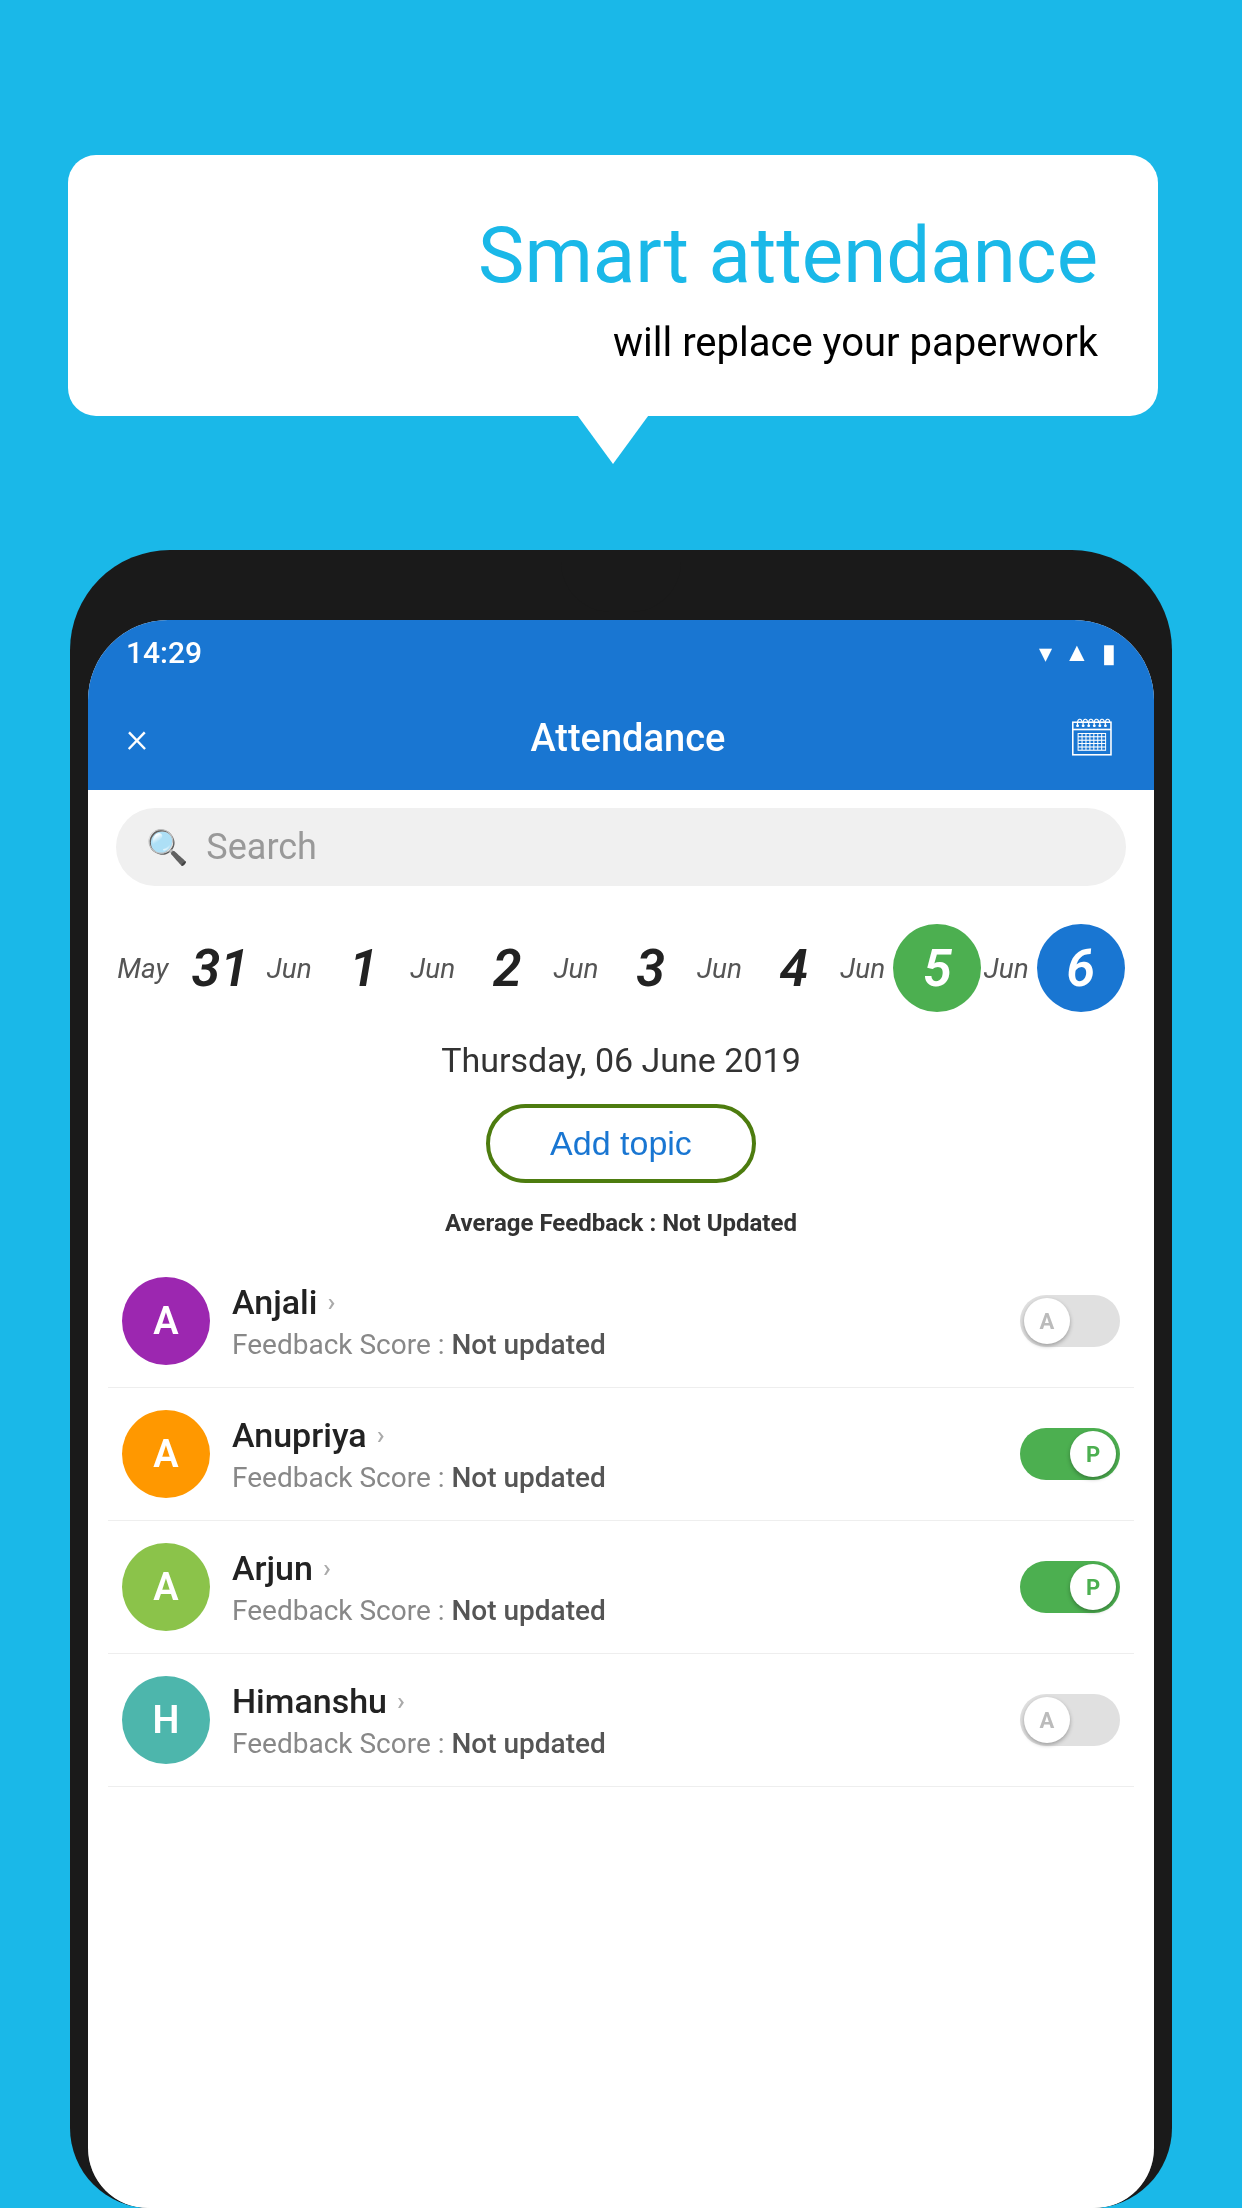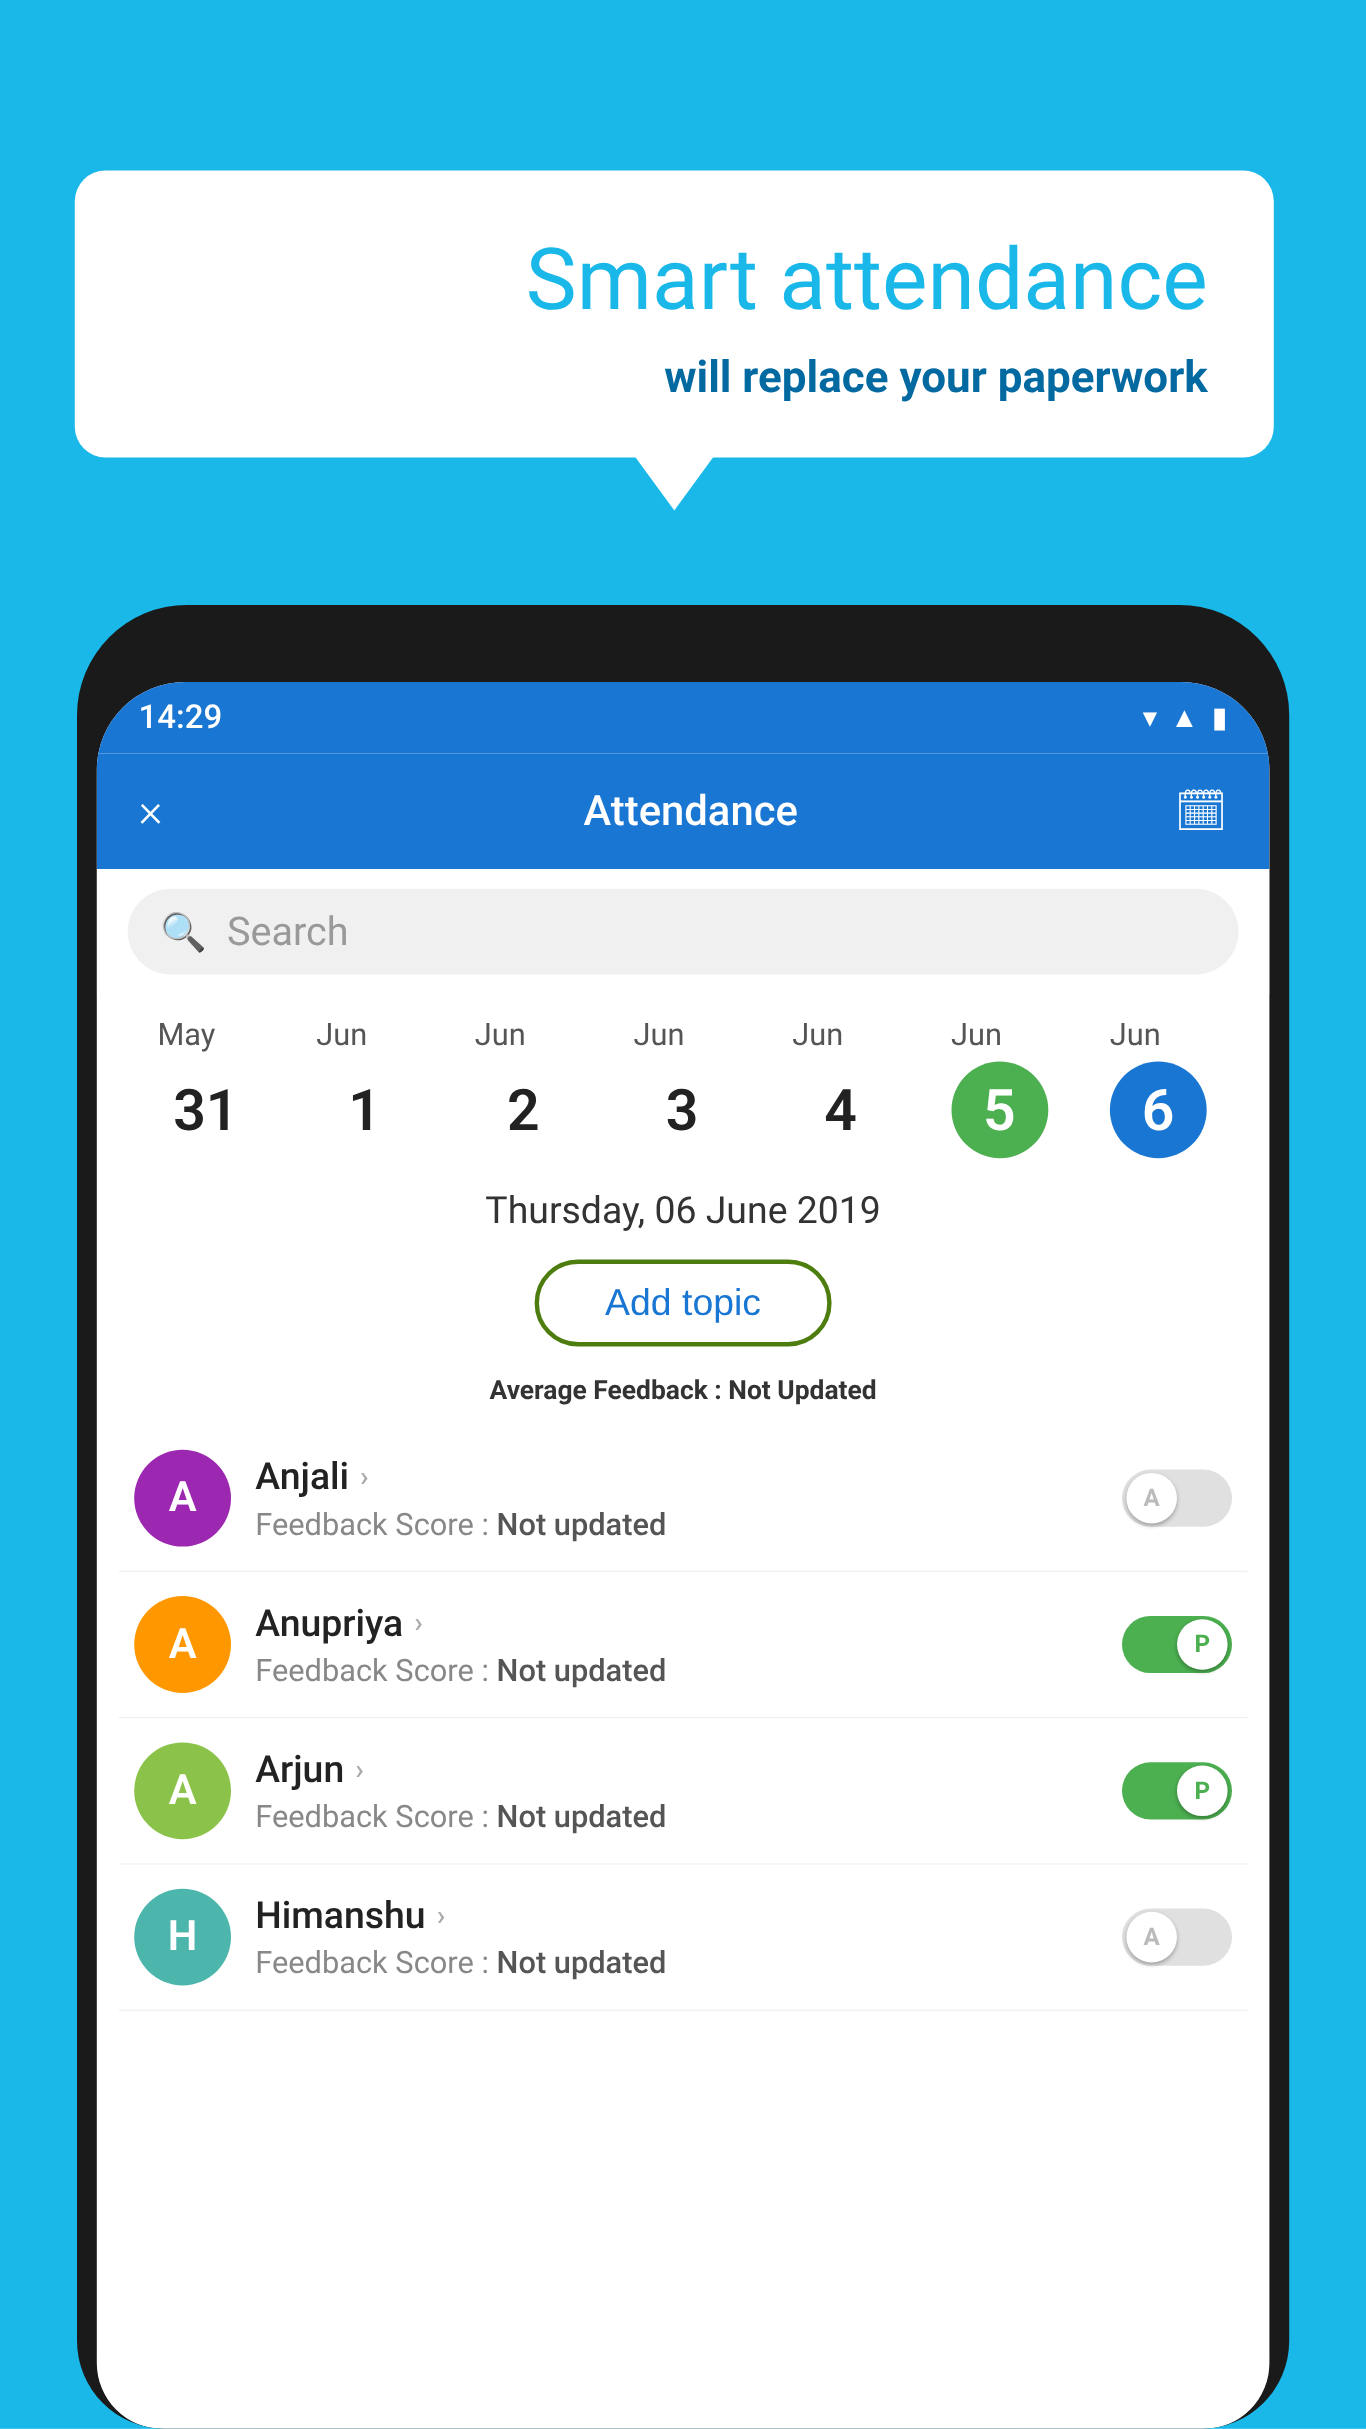--- a/index.html
+++ b/index.html
@@ -40,22 +40,22 @@
 
     .speech-bubble-title {
       font-size: 78px;
       color: #1ab8e8;
       font-weight: 400;
       margin-bottom: 18px;
     }
 
     .speech-bubble-subtitle {
       font-size: 40px;
-      color: #0369a1;
-      font-weight: 700;
+      color: #000000;
+      font-weight: 400;
     }
 
     
     .phone-frame {
       position: absolute;
       top: 550px;
       left: 70px;
       right: 70px;
       bottom: 0;
       background: #1a1a1a;
@@ -174,24 +174,24 @@
     
     .calendar-row {
       padding: 20px 28px 10px;
       display: flex;
       justify-content: space-around;
       align-items: center;
     }
 
     .calendar-day-col {
       display: flex;
-      flex-direction: column;
-      align-items: flex-start;
+      align-items: center;
       gap: 8px;
       min-width: 90px;
+      font-style: italic;
     }
 
     .cal-month {
       font-size: 28px;
       color: #555;
     }
 
     .cal-date {
       font-size: 52px;
       font-weight: 600;

